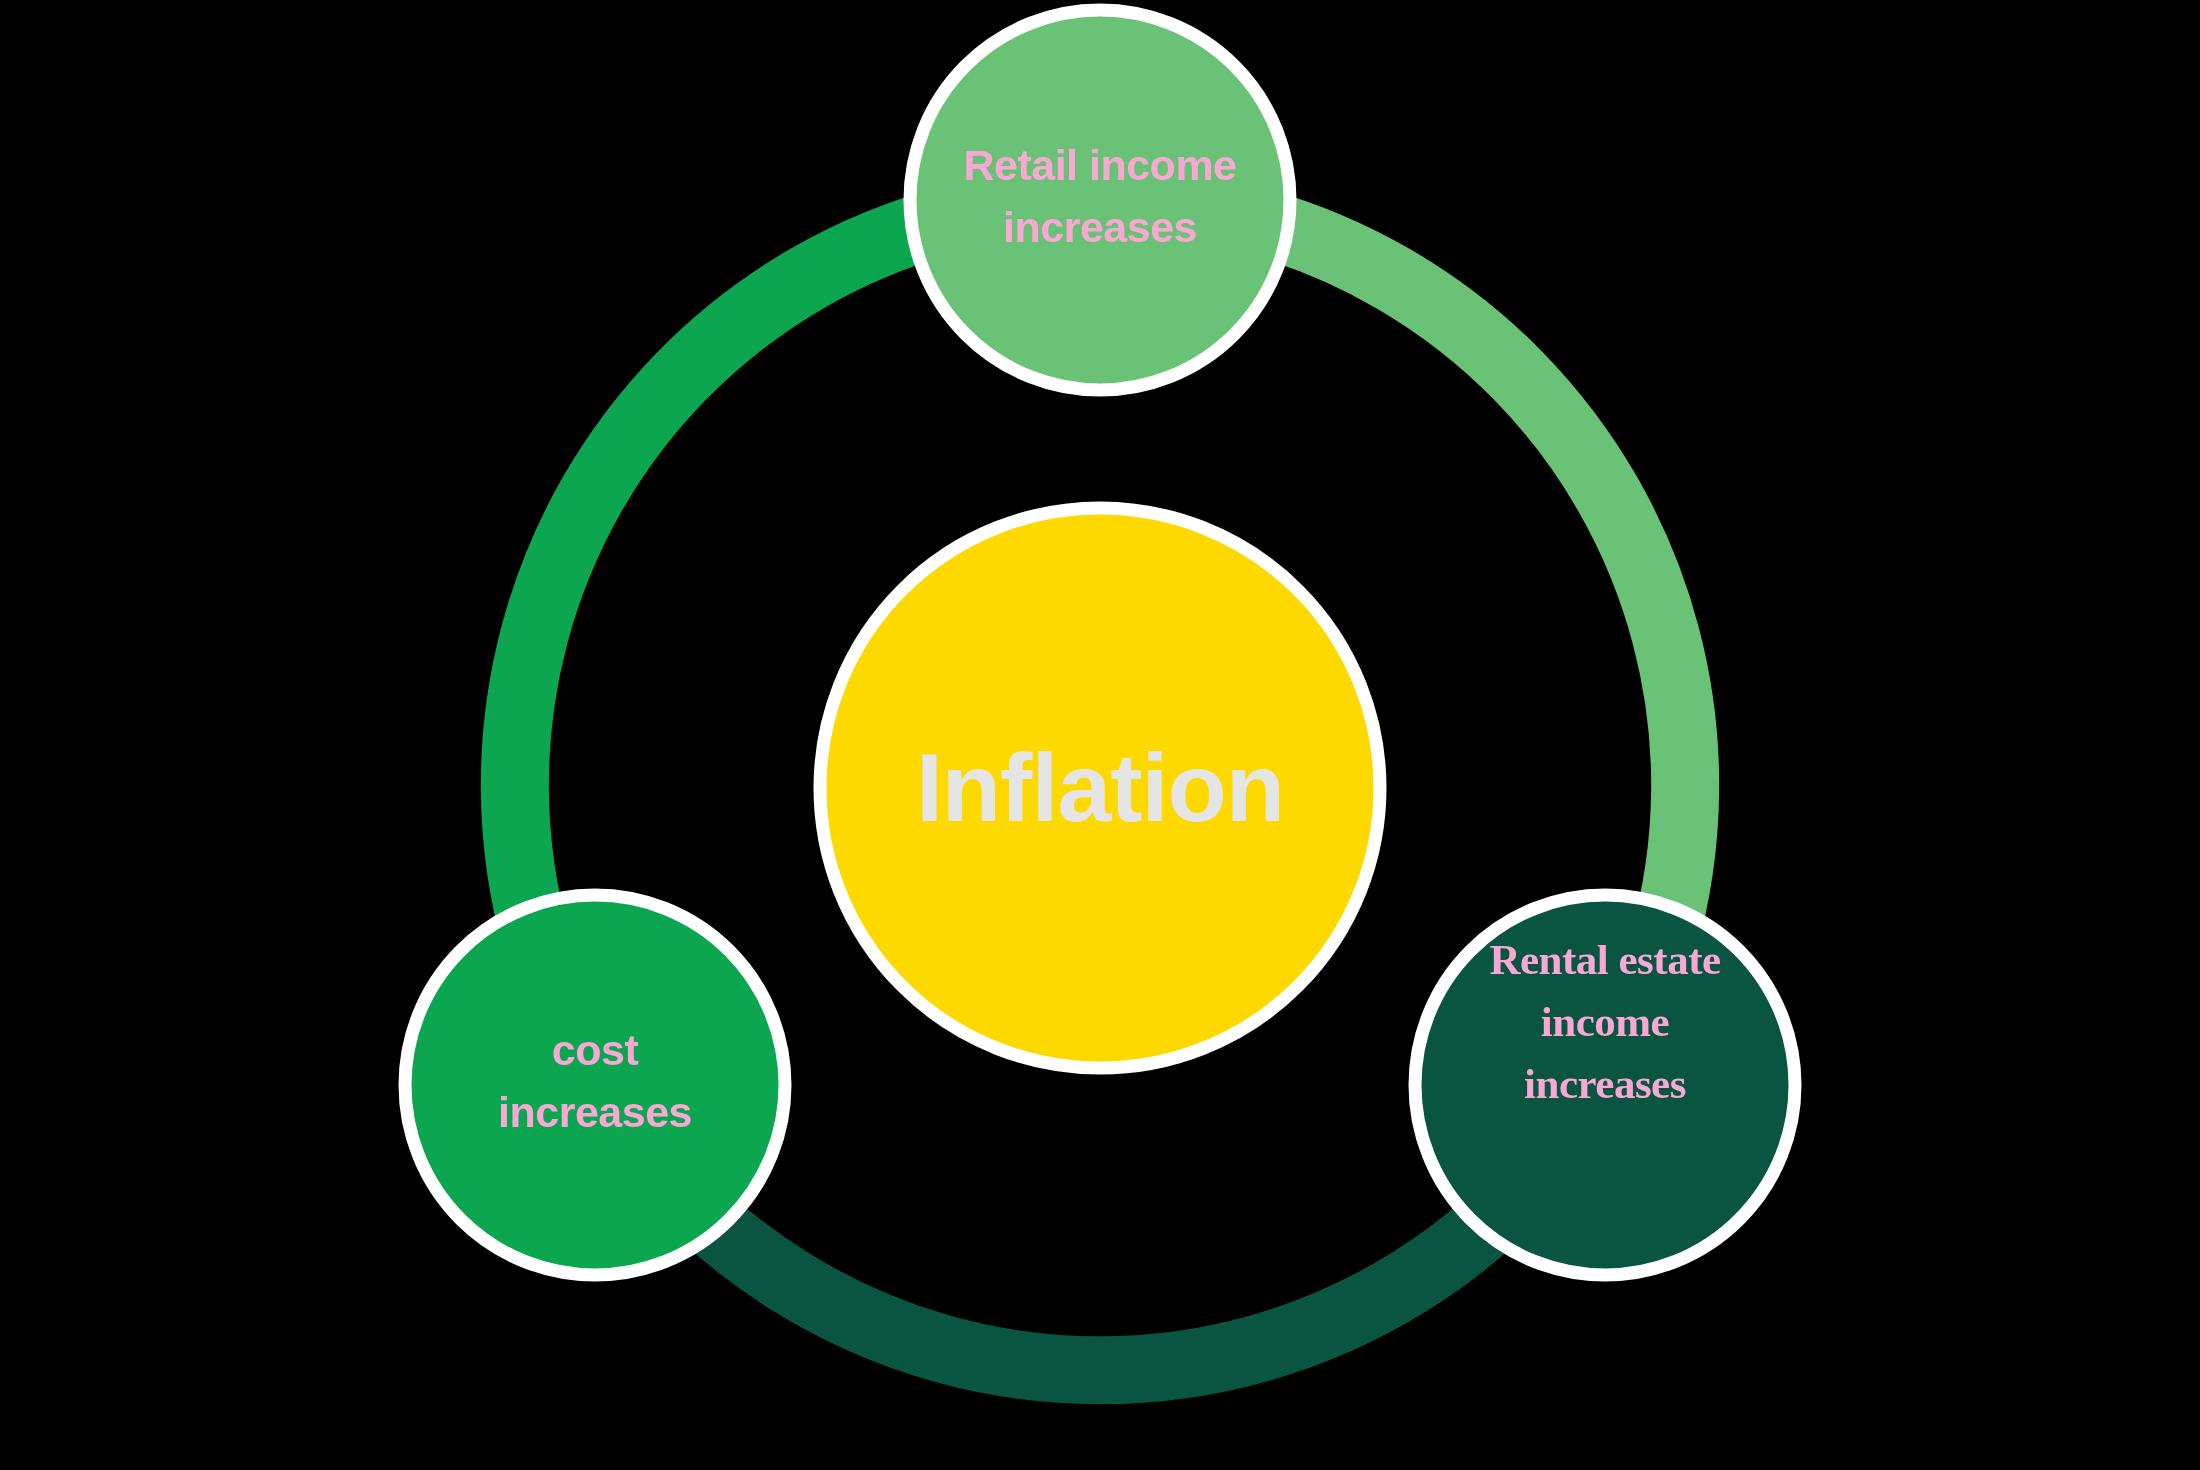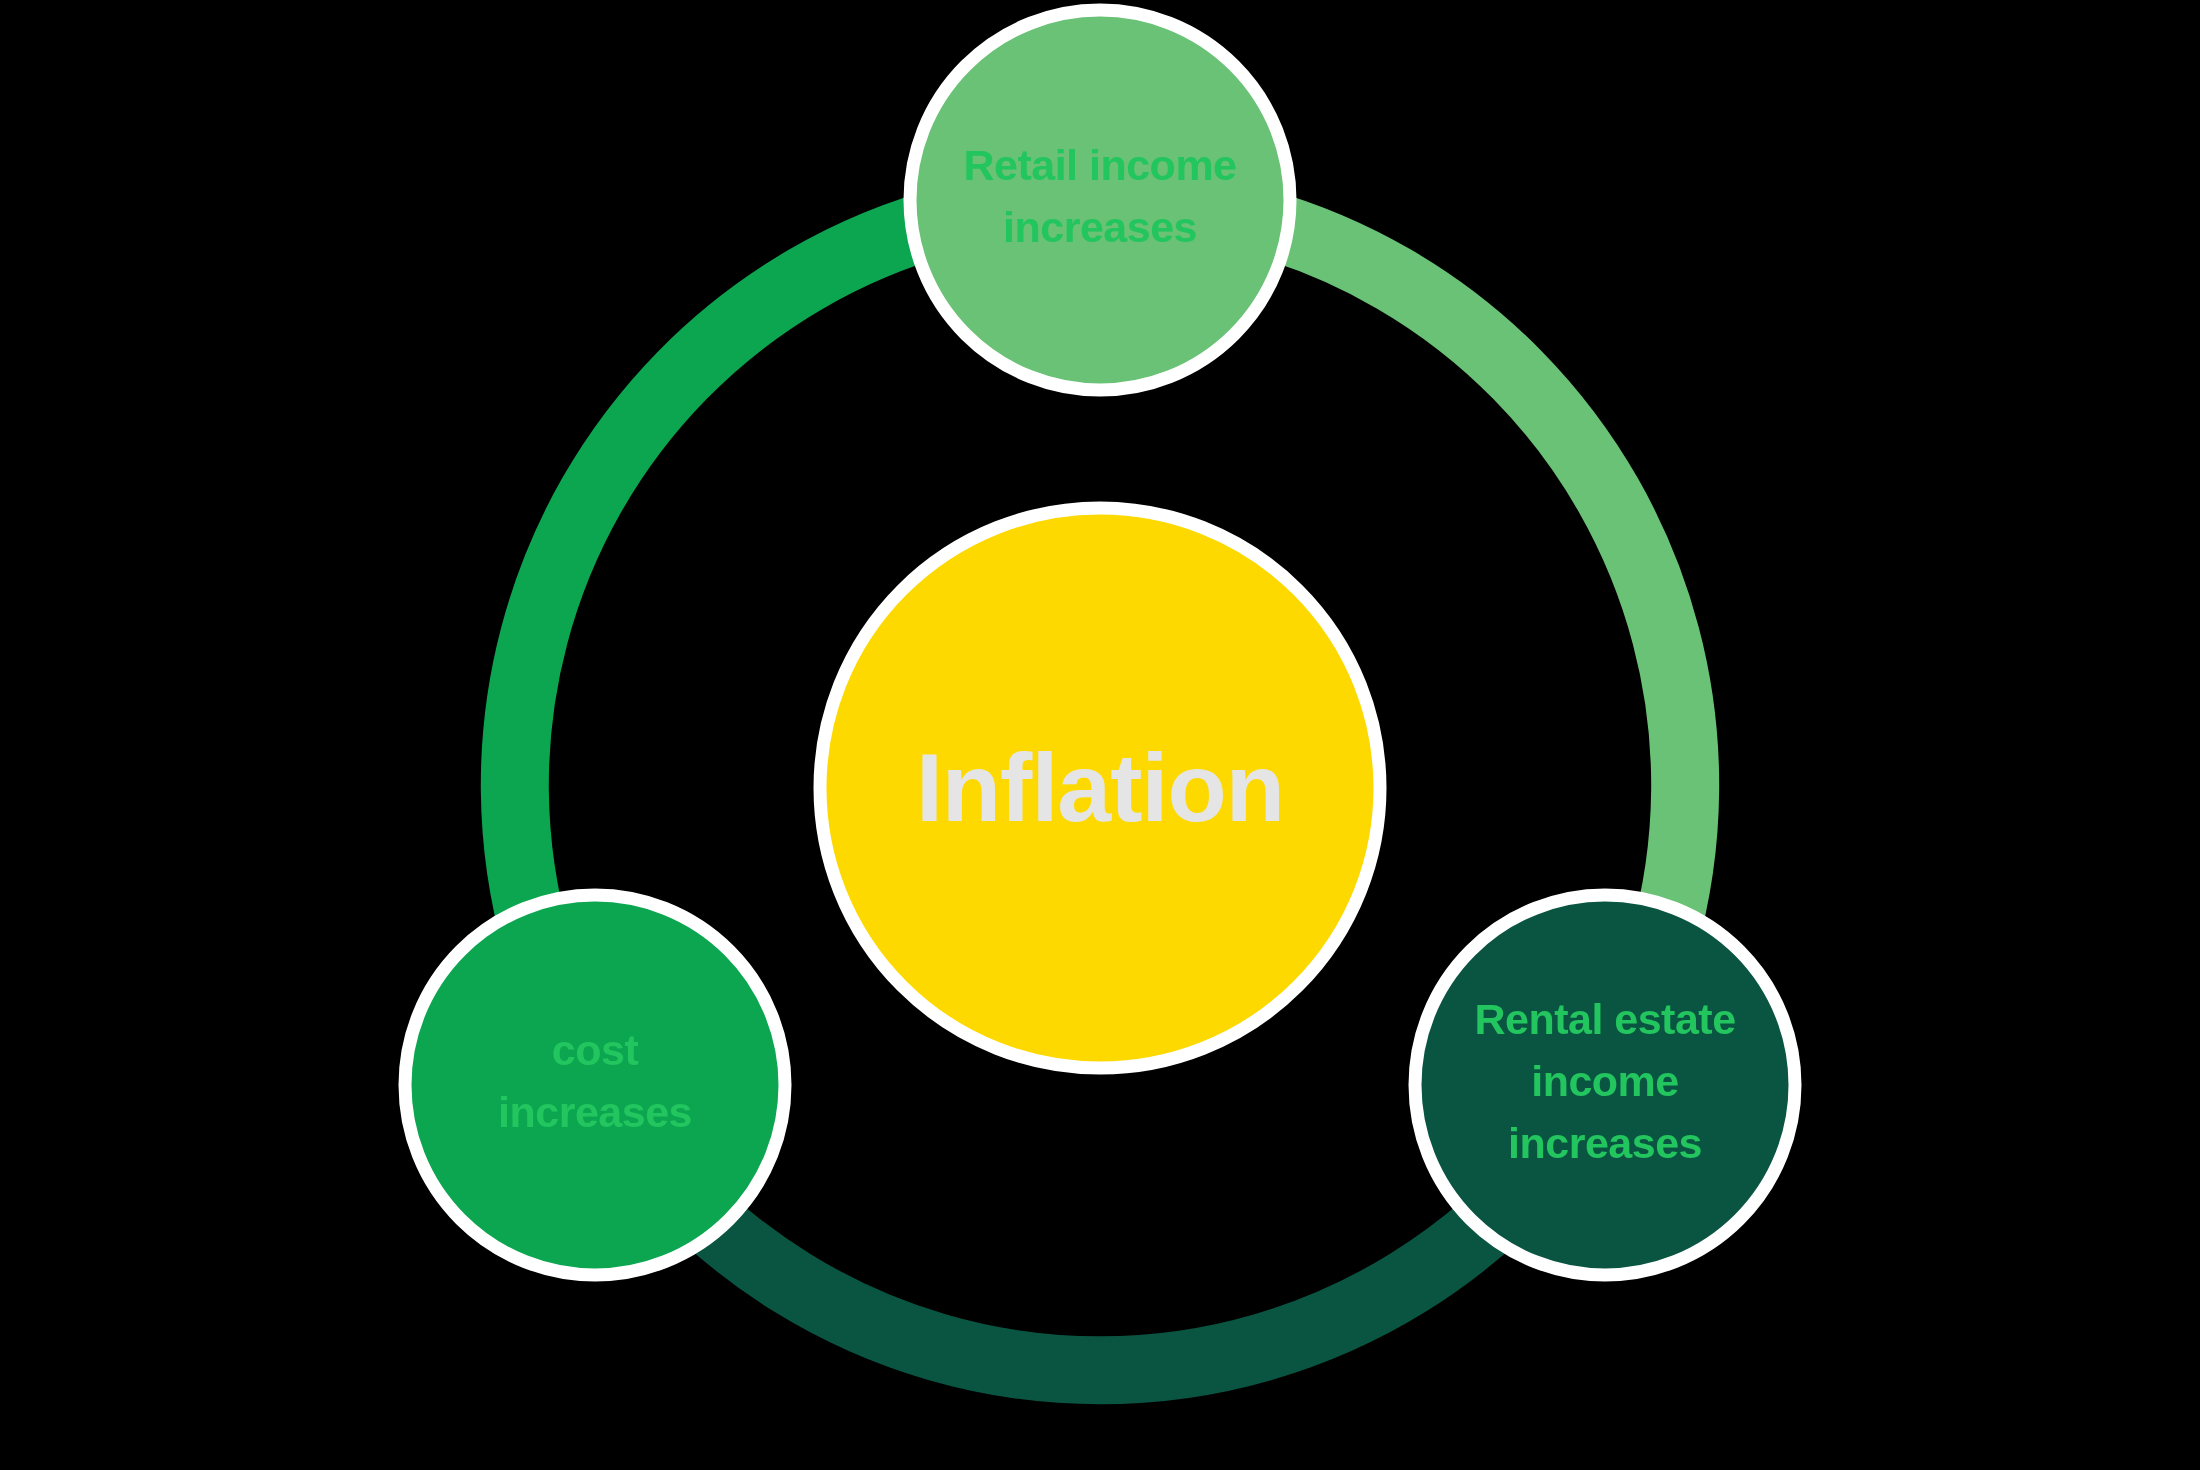--- a/index.html
+++ b/index.html
@@ -27,21 +27,21 @@
     position: absolute;
     transform: translate(-50%, -50%);
     text-align: center;
     font-weight: bold;
     pointer-events: none;
     white-space: nowrap;
   }
   .node-label {
     font-size: 43px;
     line-height: 1.44;
-    color: #22c55e;
+    color: #f9a8d4;
     letter-spacing: -0.5px;
   }
   .center-label {
     font-size: 97px;
     color: #e5e5e5;
     letter-spacing: -1px;
   }
 </style>
 </head>
 <body>
@@ -64,21 +64,21 @@
   <div class="label node-label" style="left:1100px; top:197px;">
     <div>Retail income</div>
     <div>increases</div>
   </div>
 
   <div class="label node-label" style="left:595px; top:1082px;">
     <div>cost</div>
     <div>increases</div>
   </div>
 
-  <div class="label node-label" style="left:1605px; top:1082px;">
+  <div class="label node-label" style="left:1605px; top:1022px;font-family:Liberation Serif, serif;">
     <div>Rental estate</div>
     <div>income</div>
     <div>increases</div>
   </div>
 
   <div class="label center-label" style="left:1100px; top:788px;">Inflation</div>
 
 </div>
 
 </body></html>

